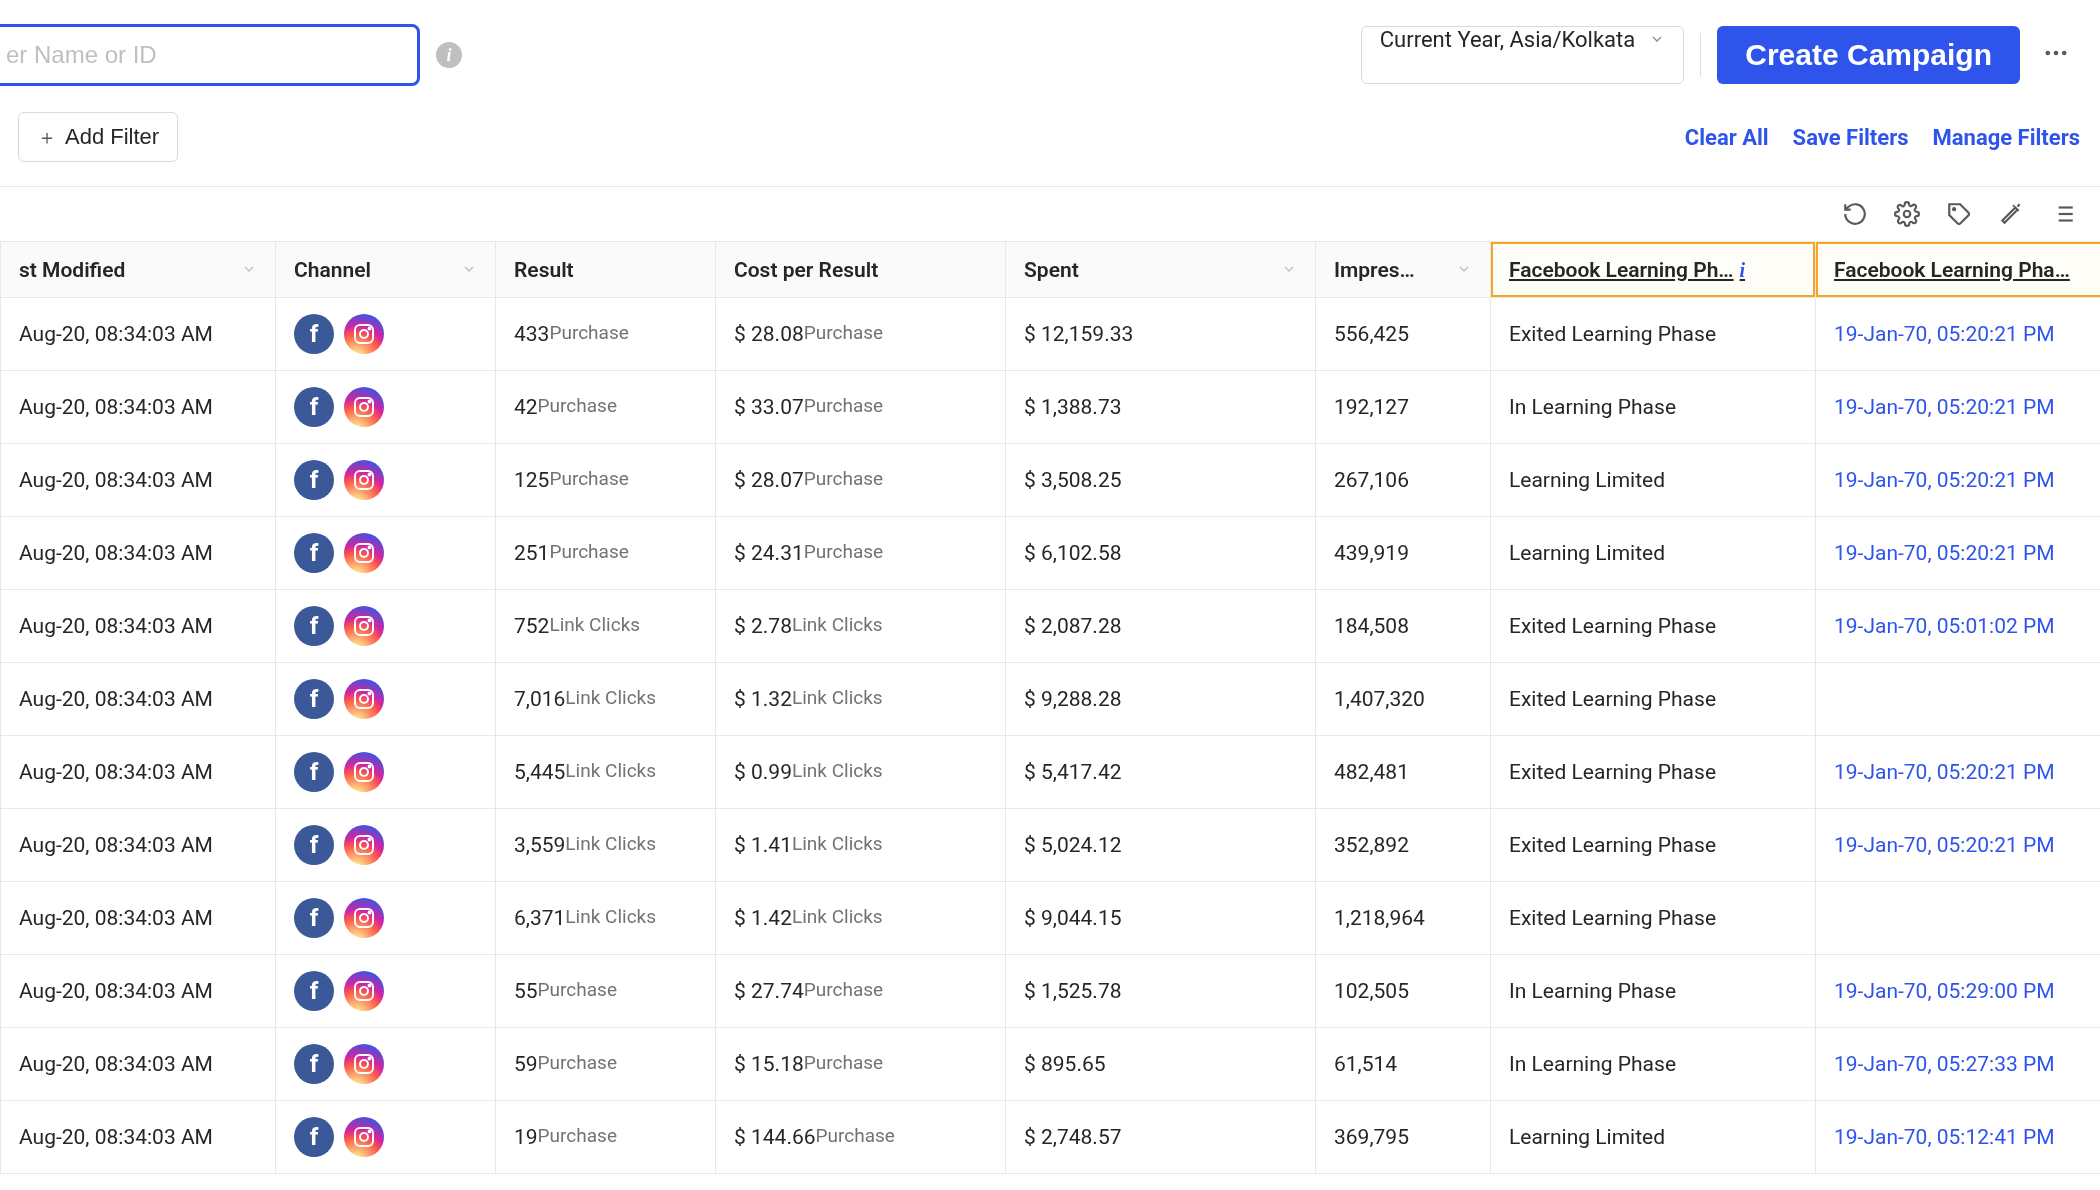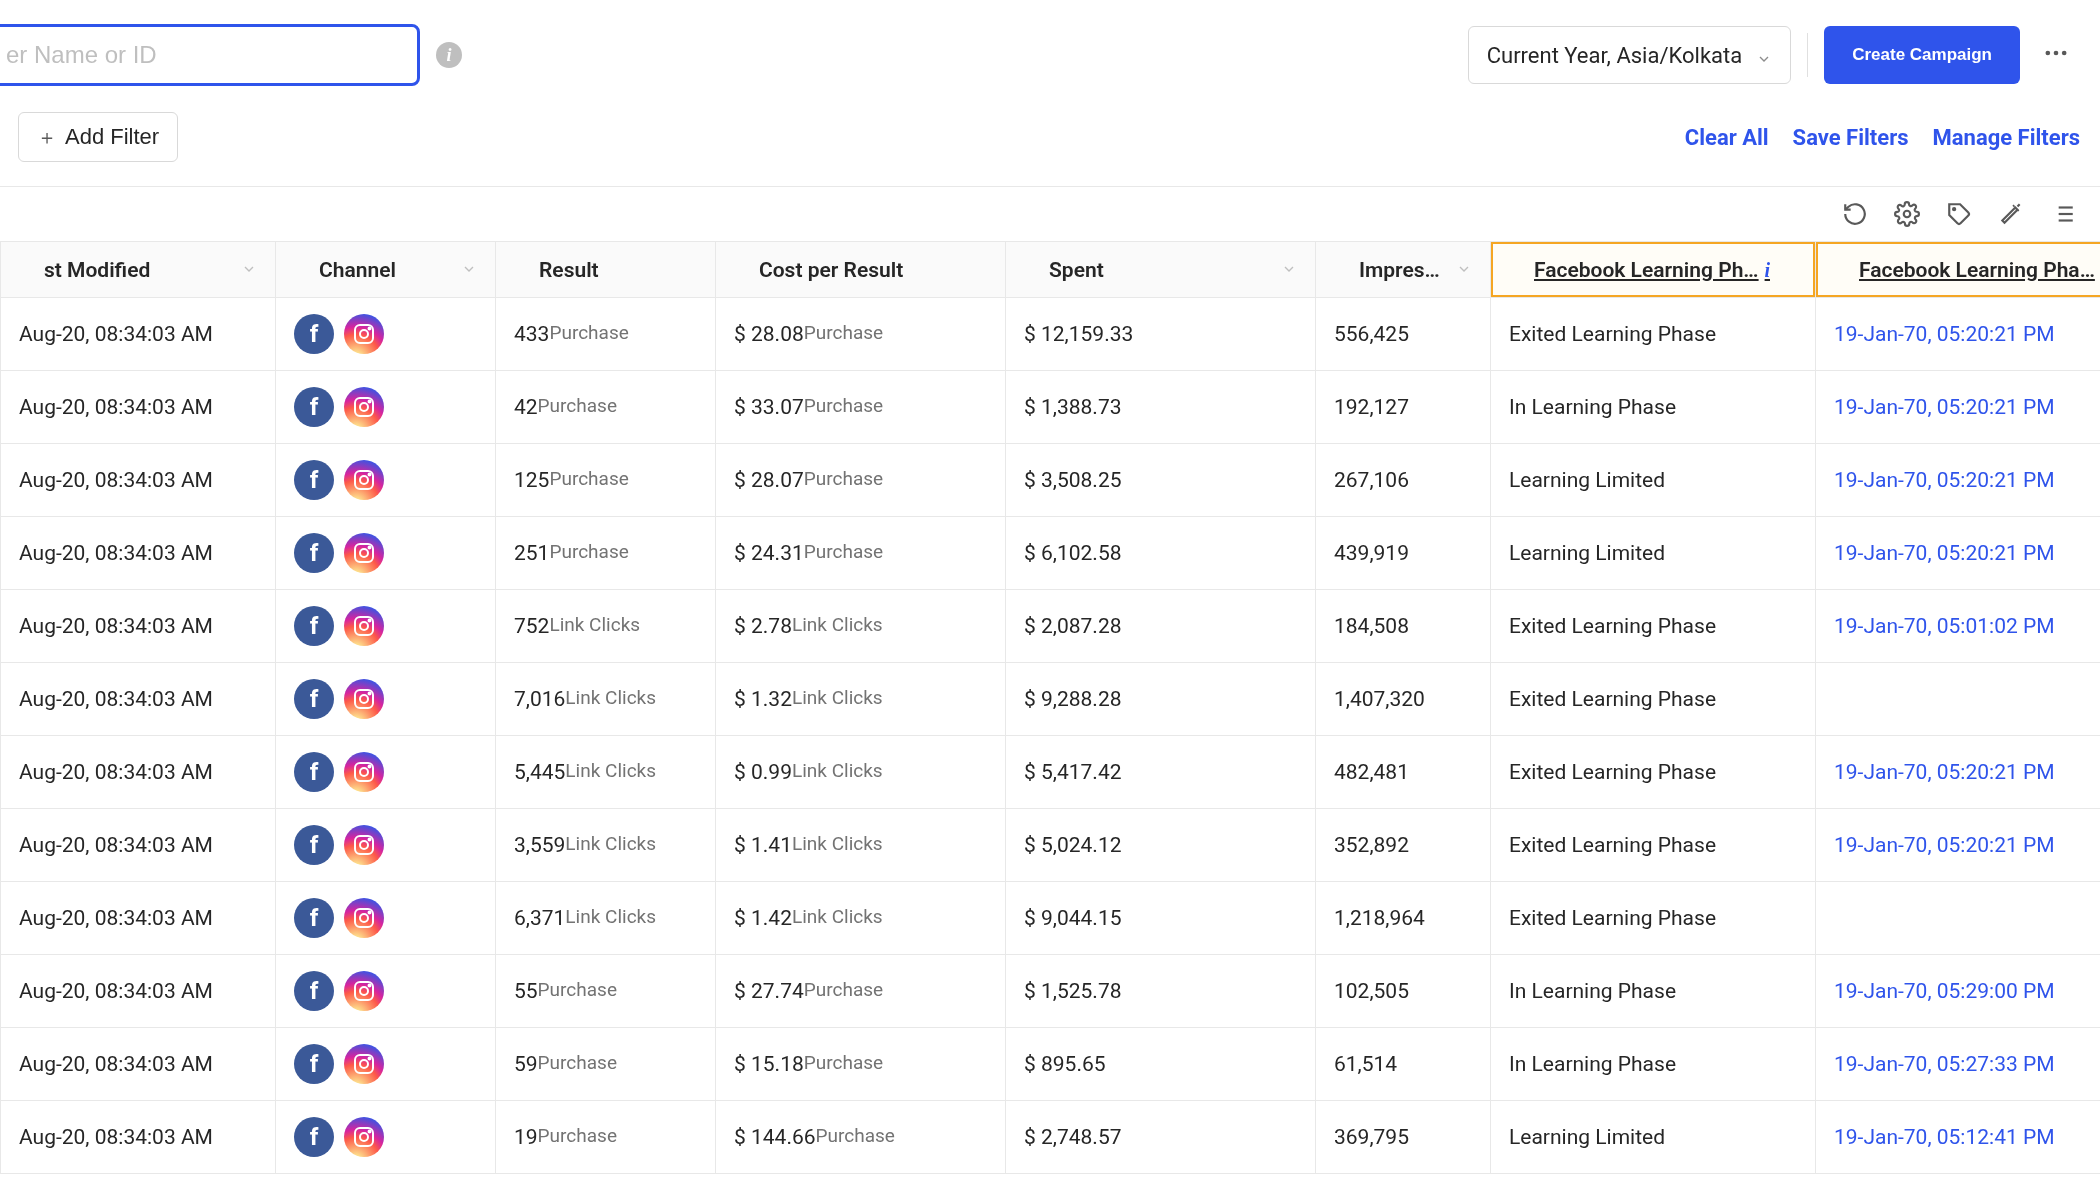--- a/index.html
+++ b/index.html
@@ -33,41 +33,41 @@
     width: 26px; height: 26px; border-radius: 50%;
     background: #bfbfbf; color:#fff; display:flex; align-items:center; justify-content:center;
     font-style: italic; font-weight:700; font-size:18px; font-family: Georgia, serif;
   }
   .spacer { flex: 1; }
   .tz-select {
     height: 58px;
     border: 1px solid #d9d9d9;
     border-radius: 6px;
     padding: 0 18px;
-    display:flex; align-items:center; gap:14px;
+    display:flex; align-items:flex-start; gap:14px;
     font-size: 22px;
     color:#262626;
     background:#fff;
   }
   .chevron-down {
     width:16px; height:16px;
     display:inline-block;
   }
   .chevron-down svg { stroke:#8c8c8c; }
   .divider-v {
     width:1px; height:44px; background:#e0e0e0;
   }
   .primary-btn {
     height:58px;
     background:#2F54EB;
     color:#fff;
     border:none;
     border-radius:6px;
     padding:0 28px;
-    font-size:17px;
+    font-size:30px;
     font-weight:600;
     cursor:pointer;
   }
   .more-dots {
     color:#595959;
     padding:0 10px 0 6px;
     cursor:pointer;
   }
   .filterbar {
     display:flex; align-items:center;
@@ -115,21 +115,21 @@
     overflow:hidden;
     text-overflow:ellipsis;
   }
   td {
     height:73px;
     padding:0 18px;
     font-size:21px;
     color:#262626;
   }
   .th-inner { display:flex; align-items:center; justify-content:space-between; gap:8px; }
-  .th-label { overflow:hidden; text-overflow:ellipsis; white-space:nowrap;margin-left:25px; }
+  .th-label { overflow:hidden; text-overflow:ellipsis; white-space:nowrap; }
   .sort-ic { color:#bfbfbf; flex-shrink:0; }
   .sort-ic svg { width:16px; height:16px; }
   .hl-col {
     box-shadow: inset 0 0 0 2px #f5a623;
     background:#fffdf7;
   }
   th.hl-col { background:#fffdf7;text-decoration:underline; }
   .channel-icons { display:flex; align-items:center; gap:10px; }
   .fb-ic, .ig-ic {
     width:40px; height:40px; border-radius:50%;

